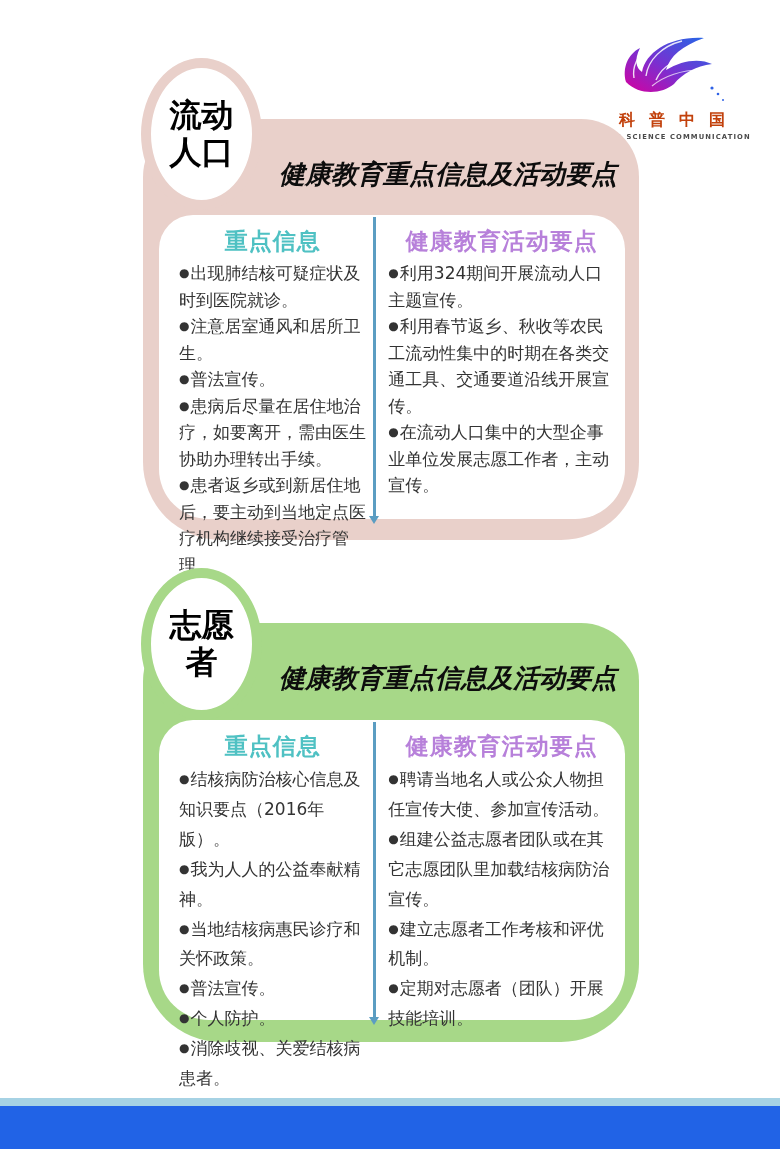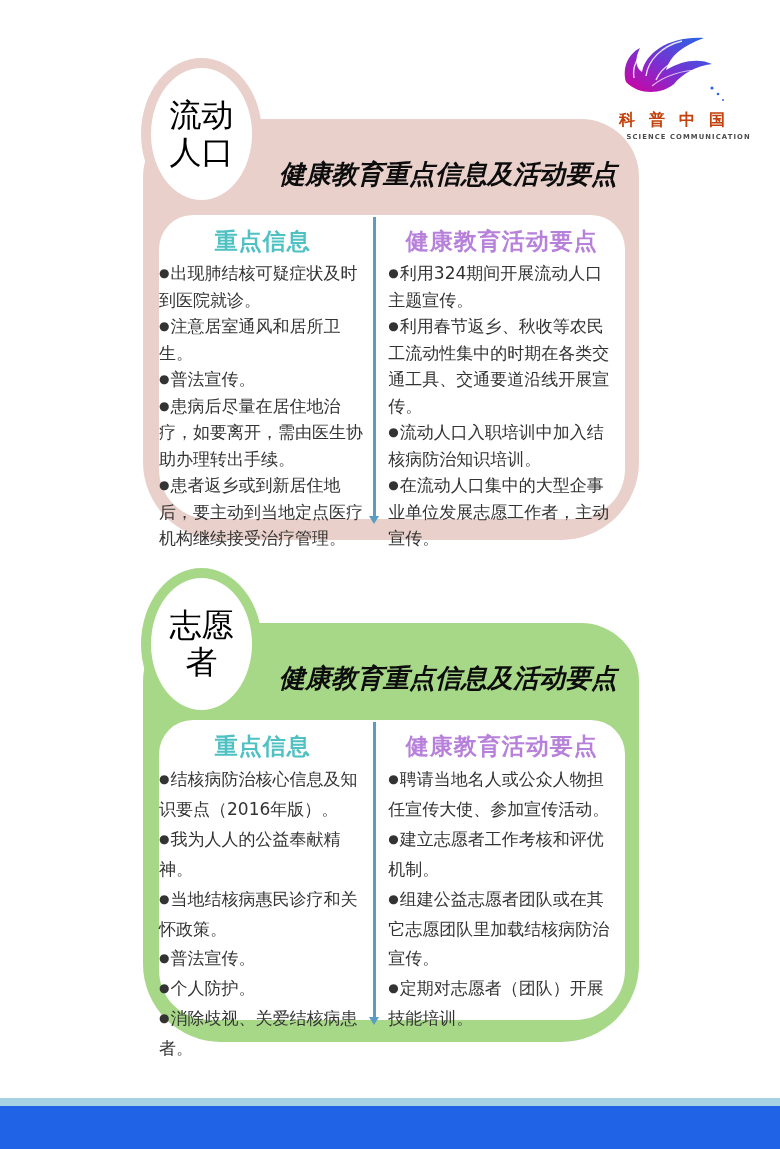--- a/index.html
+++ b/index.html
@@ -20,34 +20,34 @@
   .logo-en{font-size:6.8px;font-weight:700;letter-spacing:1.1px;color:var(--logo_text);
            margin-top:2px;white-space:nowrap;}
 
   
   .card{position:absolute;left:143px;width:496px;border-radius:58px 58px 78px 78px;}
   .card--pink{top:119px;height:421px;background:var(--pink);}
   .card--green{top:623px;height:419px;background:var(--green);}
 
   .badge{position:absolute;width:121px;height:152px;border-radius:50%;
          background:#fff;z-index:3;display:flex;flex-direction:column;
-         justify-content:center;align-items:center;font-weight:400;
+         justify-content:center;align-items:center;font-weight:700;
          font-size:32px;line-height:1.16;color:#000;text-align:center;}
   .badge--pink{left:141px;top:58px;border:10px solid var(--pink);}
   .badge--green{left:141px;top:568px;border:10px solid var(--green);}
 
   .card-title{position:absolute;left:118px;right:4px;top:38px;text-align:center;
               font-size:26px;font-weight:700;color:var(--title_black);white-space:nowrap;font-style:italic;}
 
   .panel{position:absolute;left:16px;right:14px;top:96px;bottom:21px;background:#fff;
          border-radius:34px 34px 50px 50px;display:flex;}
   .card--green .panel{top:97px;bottom:22px;}
 
   .col{position:relative;padding-top:11px;}
-  .col-left{width:46%;padding-left:0;padding-right:7px;}
+  .col-left{width:46%;padding-left:20px;padding-right:7px;}
   .col-right{width:54%;padding-left:15px;padding-right:10px;}
 
   .divider{position:absolute;left:46%;top:2px;bottom:-2px;width:3px;
            background:var(--divider_blue);}
   .divider::after{content:"";position:absolute;left:-4px;bottom:-8px;
            border:5.5px solid transparent;border-top:8px solid var(--divider_blue);}
 
   .col-header{text-align:center;font-size:23px;font-weight:700;margin-bottom:3px;
               letter-spacing:1px;}
   .col-header--teal{color:var(--teal);}
@@ -109,21 +109,20 @@
             <li>患病后尽量在居住地治疗，如要离开，需由医生协助办理转出手续。</li>
             <li>患者返乡或到新居住地后，要主动到当地定点医疗机构继续接受治疗管理。</li>
           </ul>
       </div>
       <div class="divider"></div>
       <div class="col col-right">
         <div class="col-header col-header--purple">健康教育活动要点</div>
         <ul class="bullets">
             <li>利用324期间开展流动人口主题宣传。</li>
             <li>利用春节返乡、秋收等农民工流动性集中的时期在各类交通工具、交通要道沿线开展宣传。</li>
-            <li>流动人口入职培训中加入结核病防治知识培训。</li>
             <li>在流动人口集中的大型企事业单位发展志愿工作者，主动宣传。</li>
           </ul>
       </div>
     </div>
   </div>
 
   <div class="badge badge--green">
     <span>志愿</span>
     <span>者</span>
   </div>
@@ -139,22 +138,22 @@
             <li>普法宣传。</li>
             <li>个人防护。</li>
             <li>消除歧视、关爱结核病患者。</li>
           </ul>
       </div>
       <div class="divider"></div>
       <div class="col col-right">
         <div class="col-header col-header--purple">健康教育活动要点</div>
         <ul class="bullets">
             <li>聘请当地名人或公众人物担任宣传大使、参加宣传活动。</li>
+            <li>组建公益志愿者团队或在其它志愿团队里加载结核病防治宣传。</li>
             <li>建立志愿者工作考核和评优机制。</li>
-            <li>组建公益志愿者团队或在其它志愿团队里加载结核病防治宣传。</li>
             <li>定期对志愿者（团队）开展技能培训。</li>
           </ul>
       </div>
     </div>
   </div>
 
   <div class="band-light"></div>
   <div class="band-blue"></div>
 
 </div>

